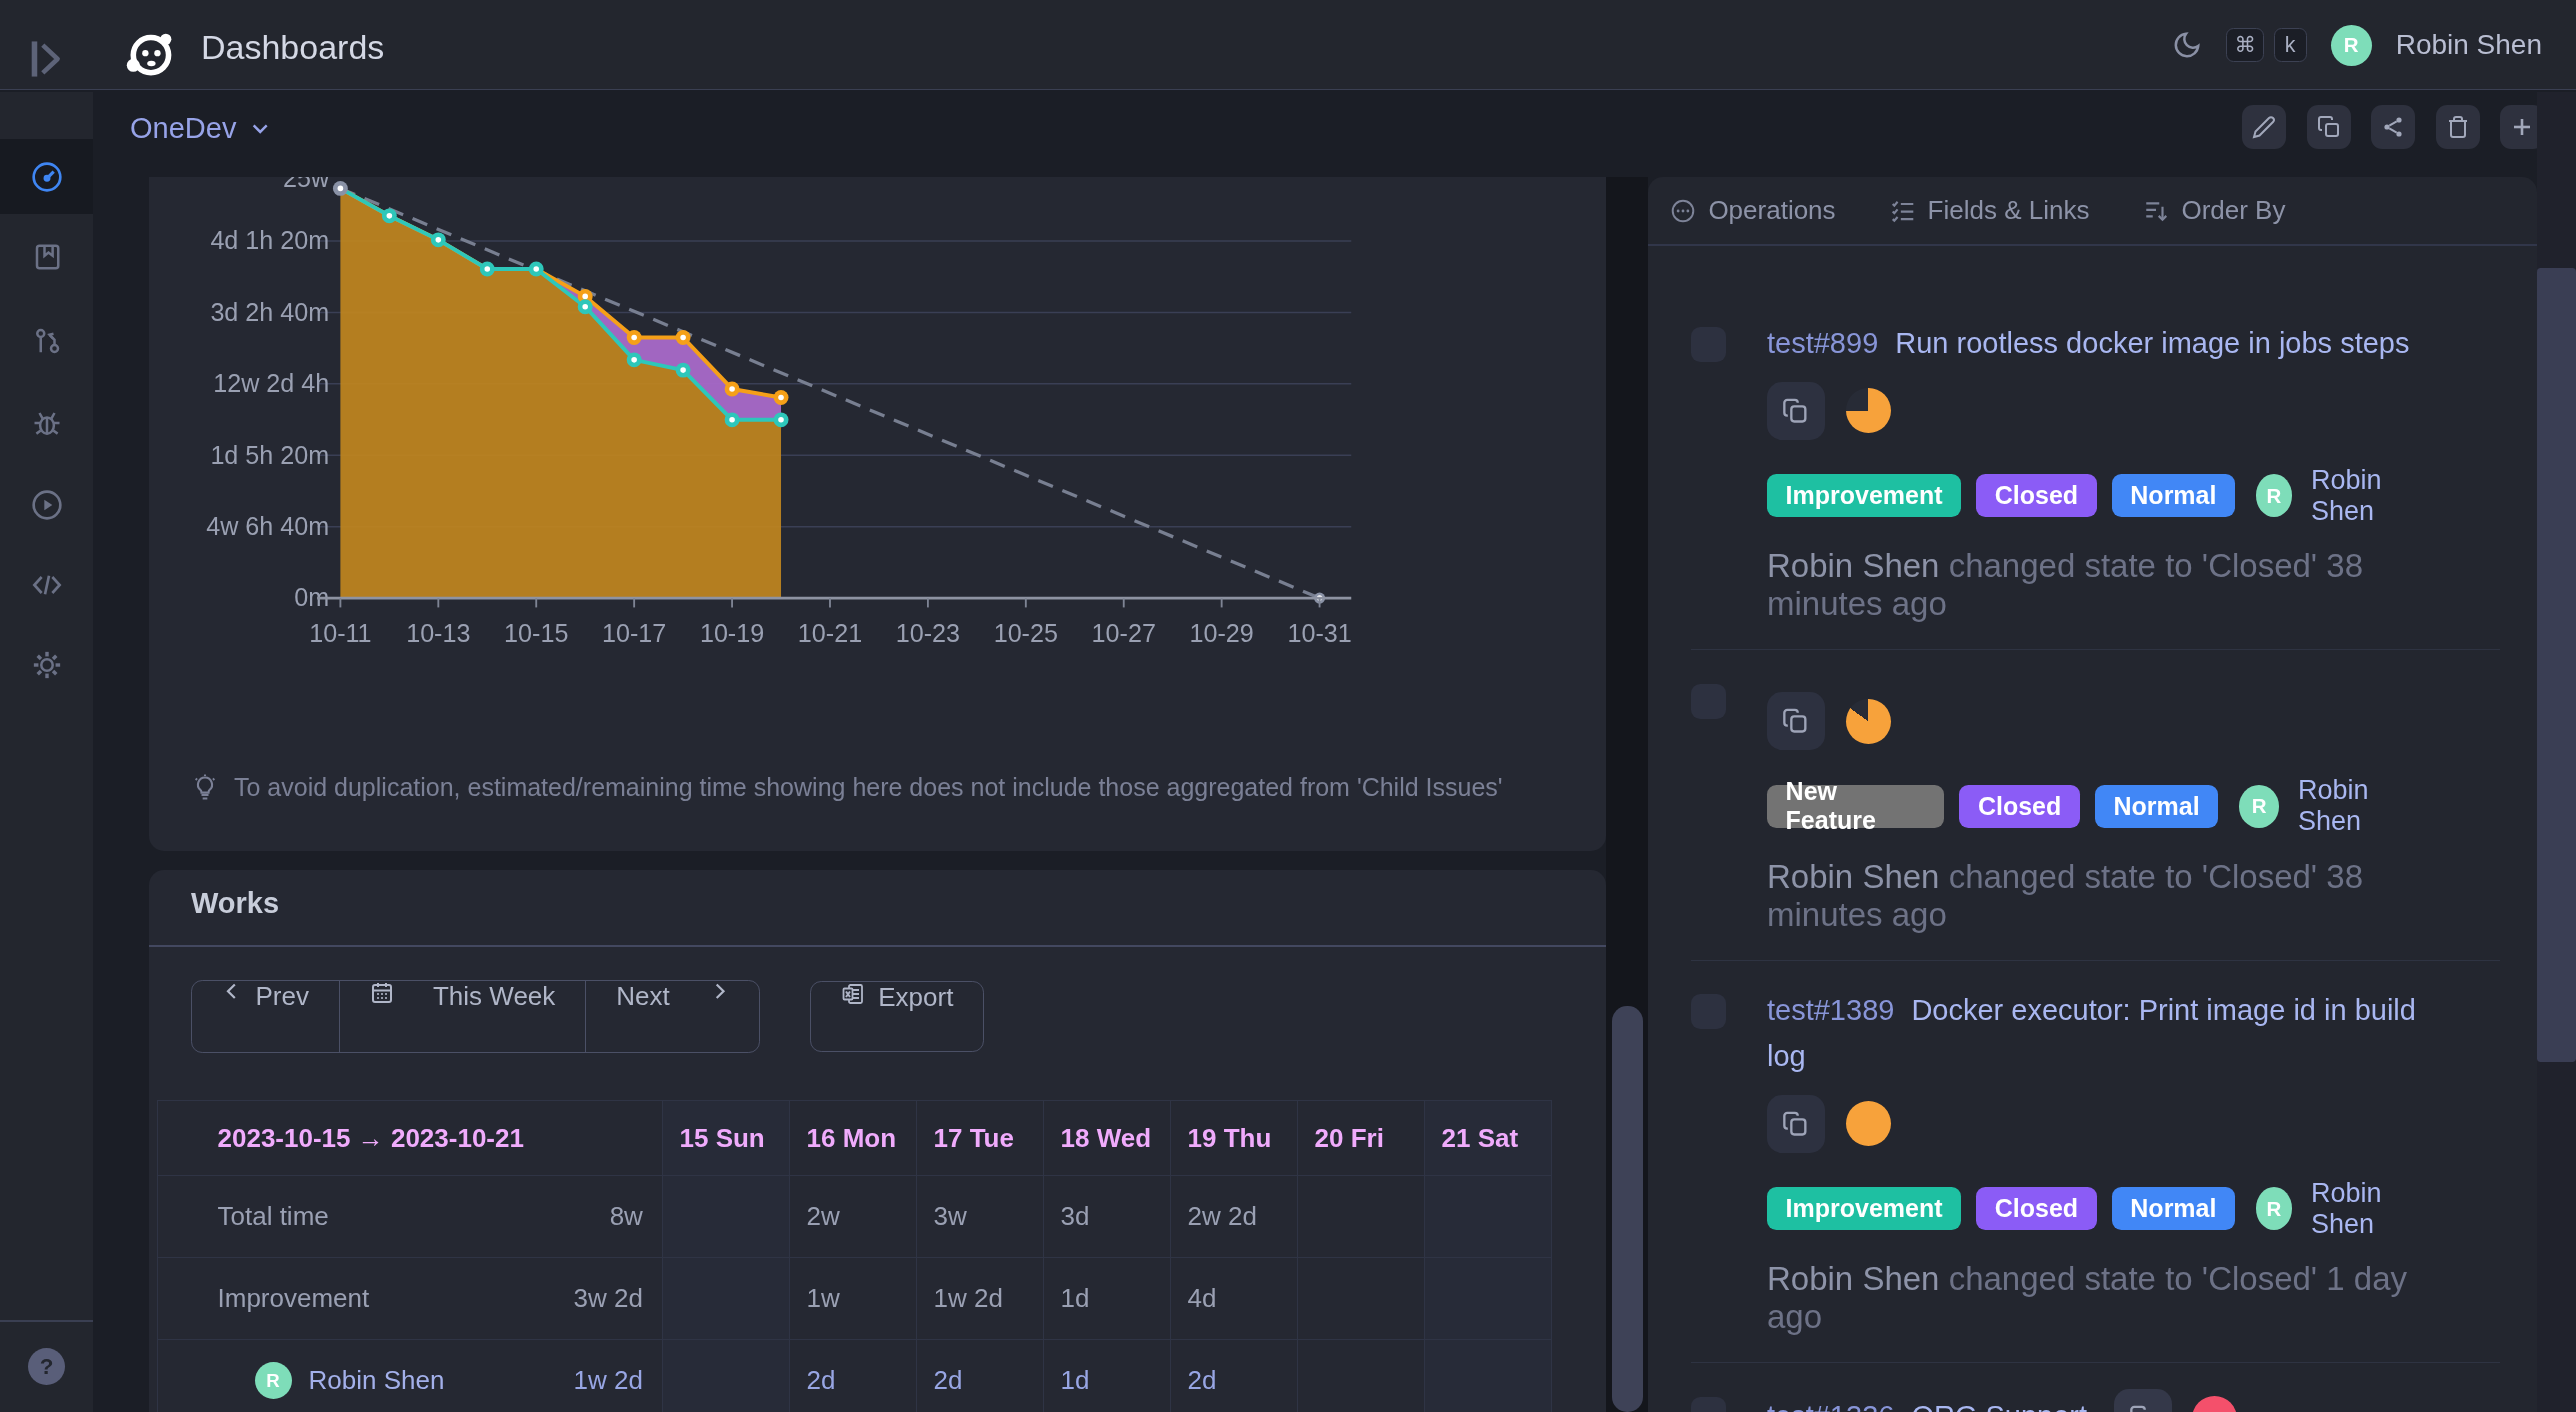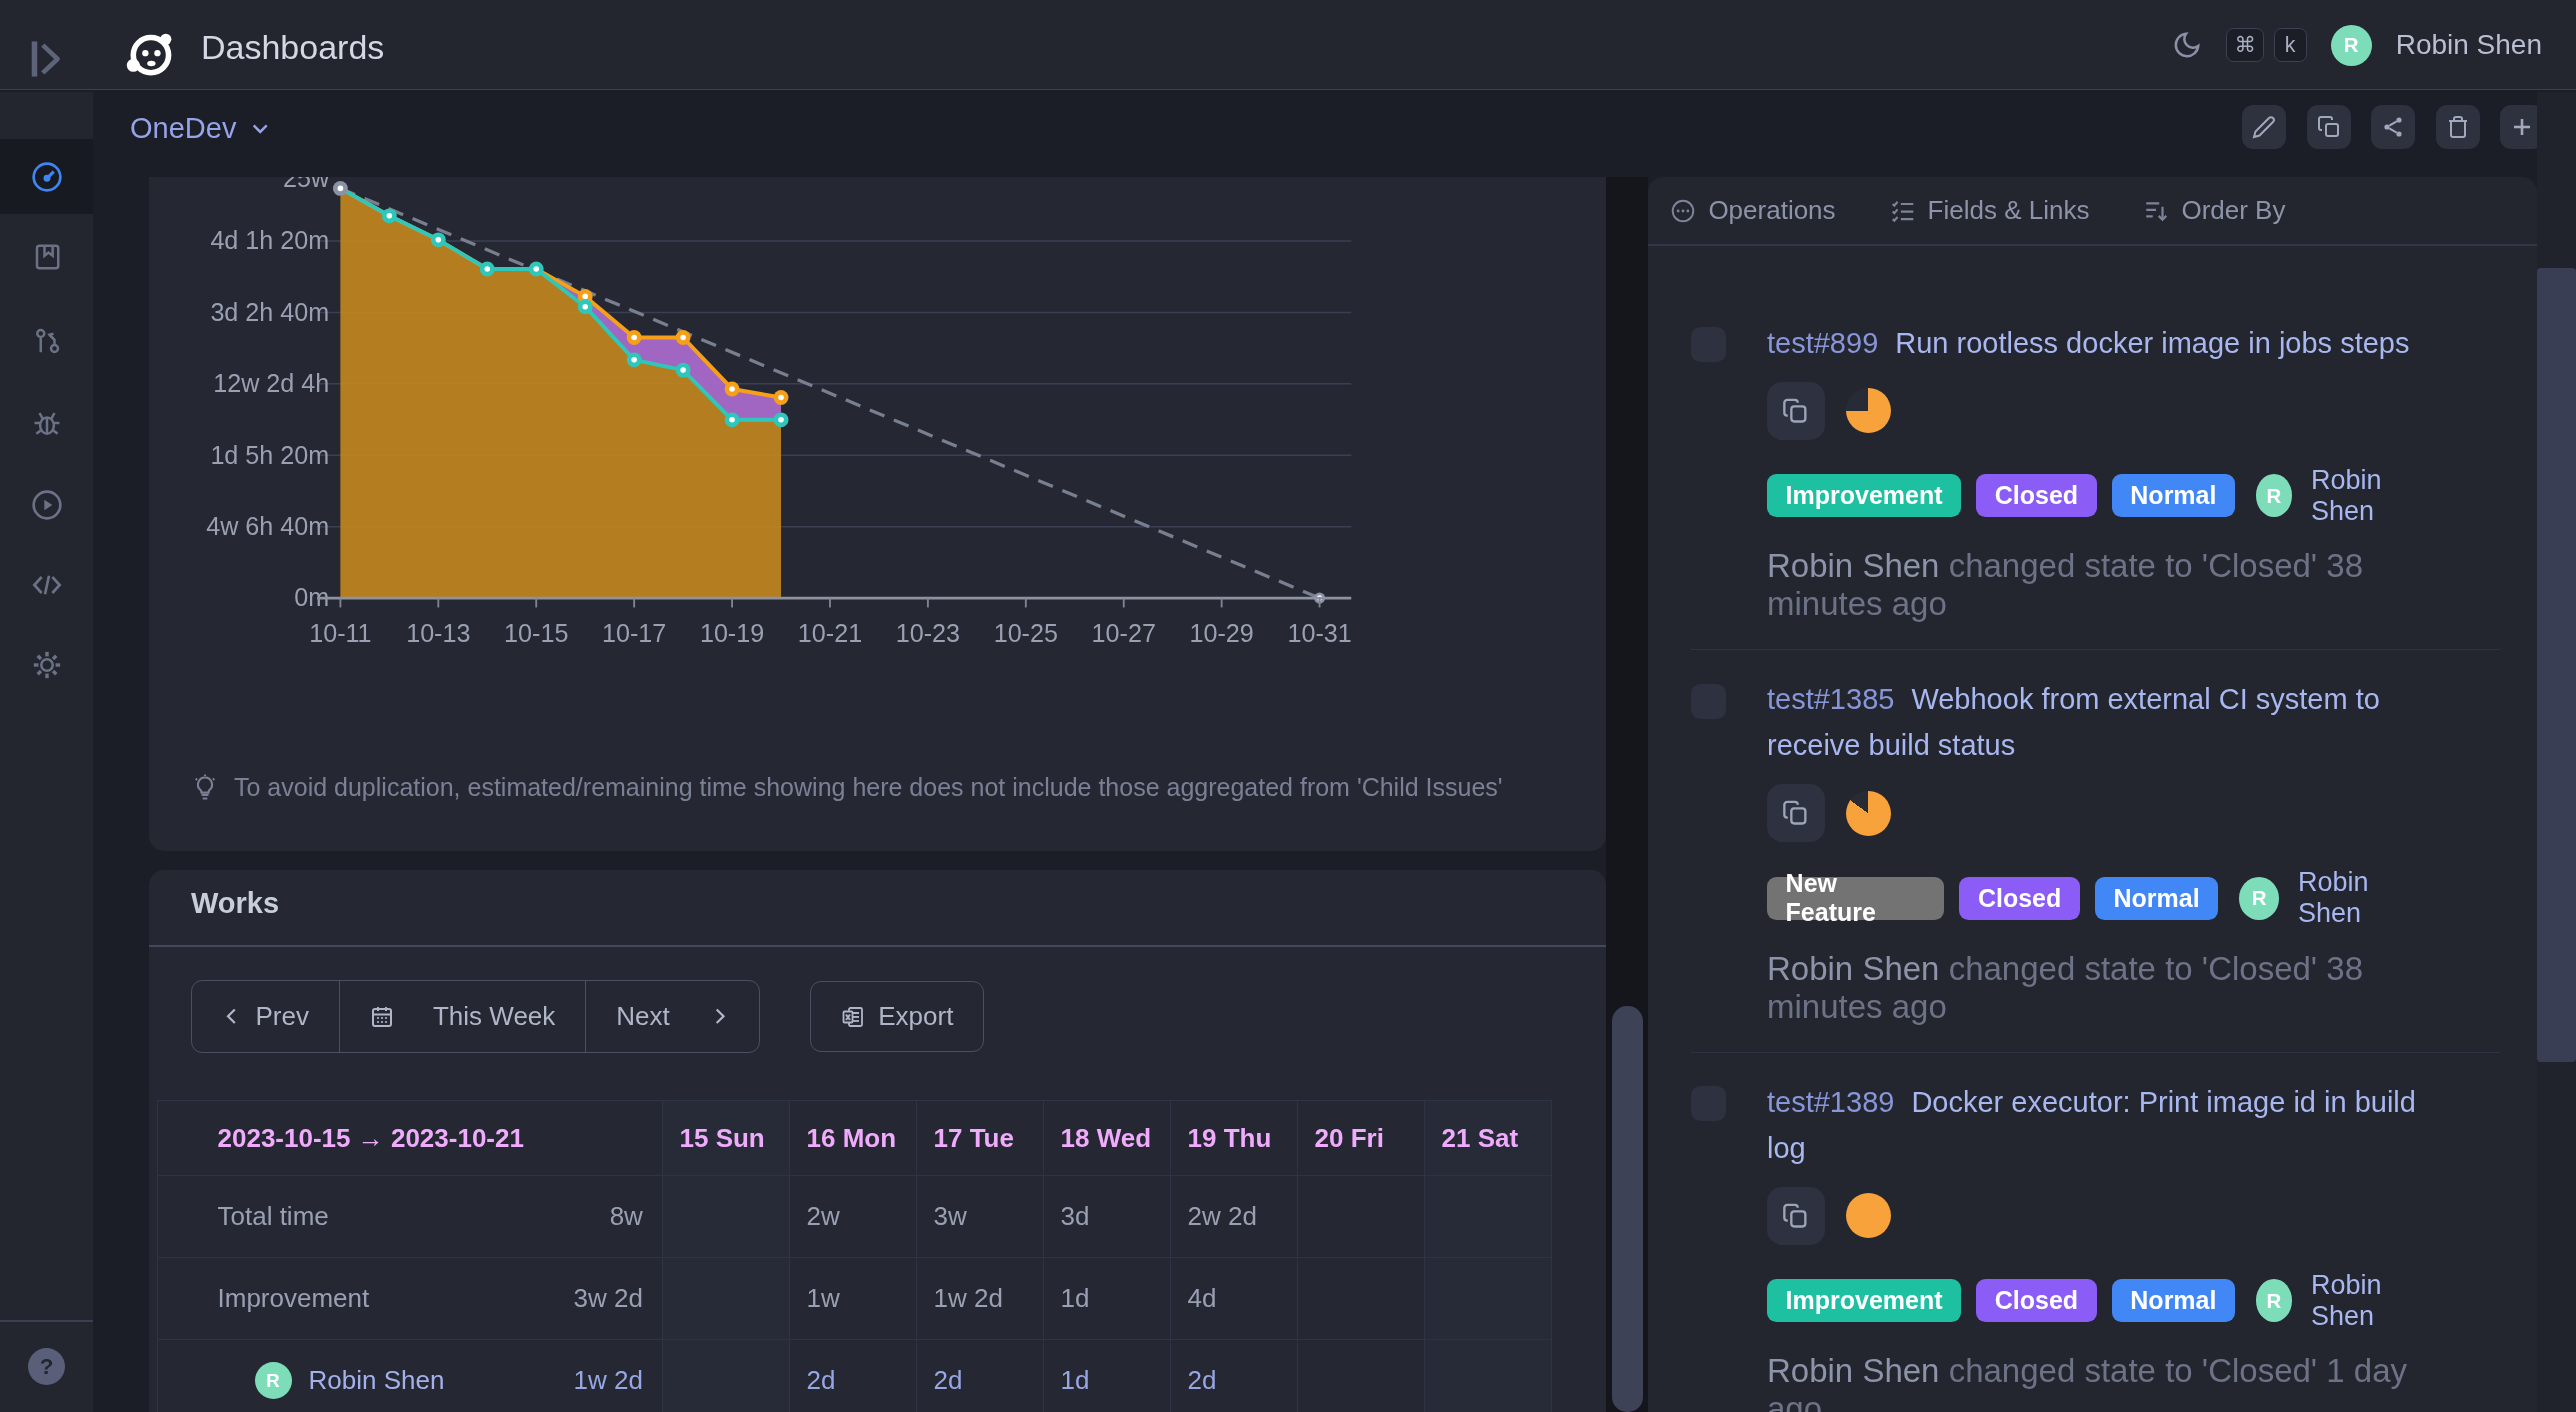--- a/index.html
+++ b/index.html
@@ -57,21 +57,21 @@
   
   .ylab, .xlab { font-family:"Liberation Sans", sans-serif; font-size:27px; fill:#9aa0b2; }
   #chart-note { left:42px; top:596px; display:flex; align-items:center; gap:15px;
                 font-size:25px; color:#7b8096; width:1379px; }
 
   
   #works-title { left:42px; top:17px; font-size:29px; font-weight:600; color:#c8cdda; }
   #works-divider { left:0; top:75px; width:1457px; height:1.9px; background:#434860; }
   #works-buttons { left:42px; top:110px; display:flex; align-items:center; }
   .btn-group { display:flex; border:1.9px solid #4b5066; border-radius:11.2px; overflow:hidden; }
-  .wbtn { height:71px; padding:0 30px; display:flex; align-items:center; gap:13px;
+  .wbtn { height:71px; padding:0 30px; display:flex; align-items:flex-start; gap:13px;
           font-size:26px; color:#b0b6c8; cursor:pointer; background:transparent; border:none;
           font-family:"Liberation Sans", sans-serif; }
   .btn-group .wbtn + .wbtn { border-left:1.9px solid #4b5066;gap:39px; }
   #export-btn { margin-left:50px; border:1.9px solid #4b5066; border-radius:11.2px; }
 
   #works-table { left:7.5px; top:230px; display:grid;
                  grid-template-columns:505px repeat(7,127px);
                  grid-template-rows:75px 82px 82px 82px;
                  border-top:1.9px solid #2f3445; border-left:1.9px solid #2f3445; }
   .wcell { border-right:1.9px solid #2f3445; border-bottom:1.9px solid #2f3445;
@@ -501,23 +501,20 @@
             <span class="assignee-name">Robin Shen</span>
           </div>
       <div class="issue-activity">
         <span class="act-user">Robin Shen</span> <span class="act-text">changed state to 'Closed' 38 minutes ago</span>
       </div>
     </div>
   </div>
       <div class="issue">
     <div class="issue-check"></div>
     <div class="issue-body">
-      <div class="issue-title">
-        <span class="issue-ref">test#1385</span><span class="issue-text">Webhook from external CI system to receive build status</span>
-      </div>
       <div class="issue-icons">
         <button class="copy-btn">
           <svg width="28" height="28" viewBox="0 0 24 24" fill="none" stroke="currentColor" stroke-width="2">
                 <rect x="8" y="8" width="12" height="13" rx="2.5"></rect>
                 <path d="M5 16H4.5A2.5 2.5 0 0 1 2 13.5V5a2.5 2.5 0 0 1 2.5-2.5H11A2.5 2.5 0 0 1 13.5 5"></path>
               </svg>
         </button>
         <div class="pie" style="background: conic-gradient(rgb(247, 162, 59) 85%, rgb(39, 43, 54) 85%, rgb(39, 43, 54) 100%);"></div>
       </div>
       <div class="issue-tags">

